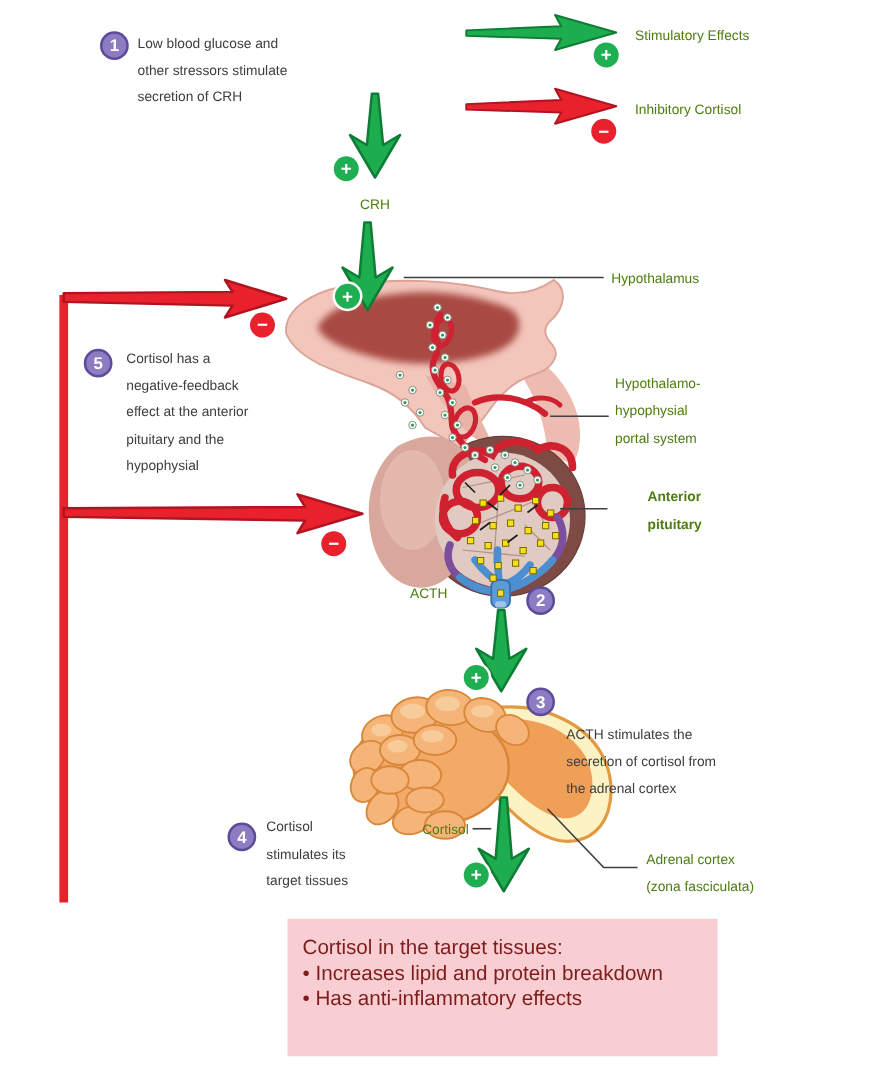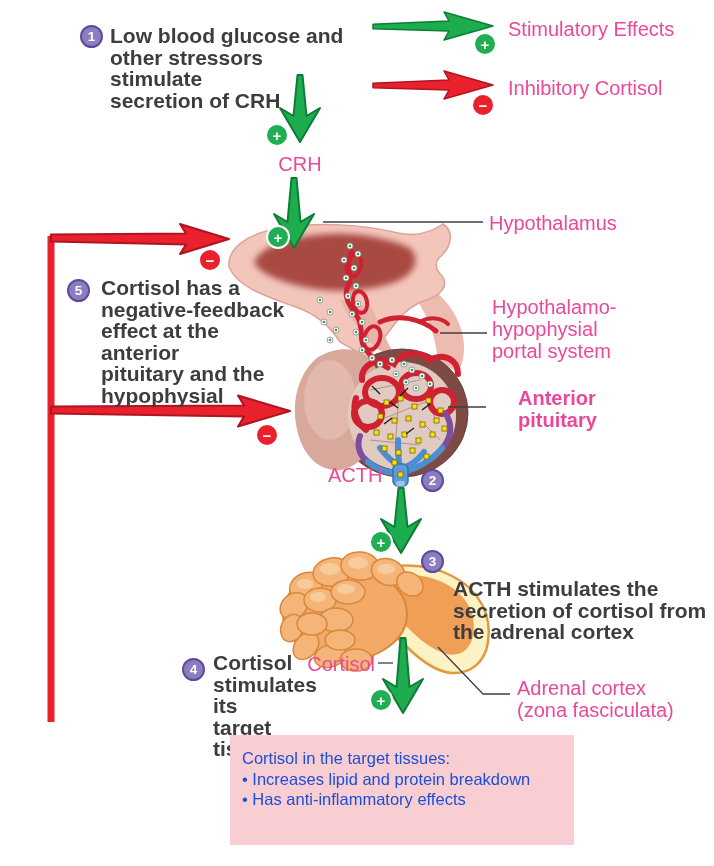--- a/index.html
+++ b/index.html
@@ -1,31 +1,31 @@
 <!DOCTYPE html>
 <html><head>
 <meta charset="utf-8">
 <style>
   html,body{margin:0;padding:0;background:#fff;}
   .canvas{position:relative;width:714px;height:866px;background:#ffffff;
           font-family:"Liberation Sans",sans-serif;overflow:hidden;}
   .abs{position:absolute;}
   .art{position:absolute;left:0;top:0;}
-  .step-text{font-weight:bold;font-size:21px;line-height:21.5px;color:#3d3d40;white-space:pre-line;}
-  .glabel{font-size:20px;line-height:22px;color:#ec4899;white-space:pre-line;}
+  .step-text{font-weight:normal;font-size:11px;line-height:21.5px;color:#3d3d40;white-space:pre-line;}
+  .glabel{font-size:11px;line-height:22px;color:#4d7c0f;white-space:pre-line;}
   .badge-step{width:23px;height:23px;border-radius:50%;background:#8d7cc2;border:2px solid #5b4b99;
       color:#fff;font-size:13.5px;font-weight:bold;display:flex;align-items:center;justify-content:center;
       box-sizing:border-box;}
   .badge-sign{width:20px;height:20px;border-radius:50%;color:#fff;font-size:15px;font-weight:bold;
       display:flex;align-items:center;justify-content:center;box-shadow:0 0 0 2px #ffffff;box-sizing:border-box;
       line-height:1;}
   .plus{background:#1fae52;}
   .minus{background:#e8212d;}
   .pink-box{background:#f8ced3;box-sizing:border-box;padding:13px 12px 0 12px;
-      font-size:16.5px;line-height:20.5px;color:#1d4ed8;}
+      font-size:16.5px;line-height:20.5px;color:#7f1d1d;}
   .pink-box .line{white-space:pre;}
 </style>
 </head>
 <body>
 
 <div class="canvas">
 
   <svg class="art" width="714" height="866" viewBox="0 0 714 866">
     <defs>
       <linearGradient id="fadeRed" x1="0" y1="0" x2="1" y2="0">

